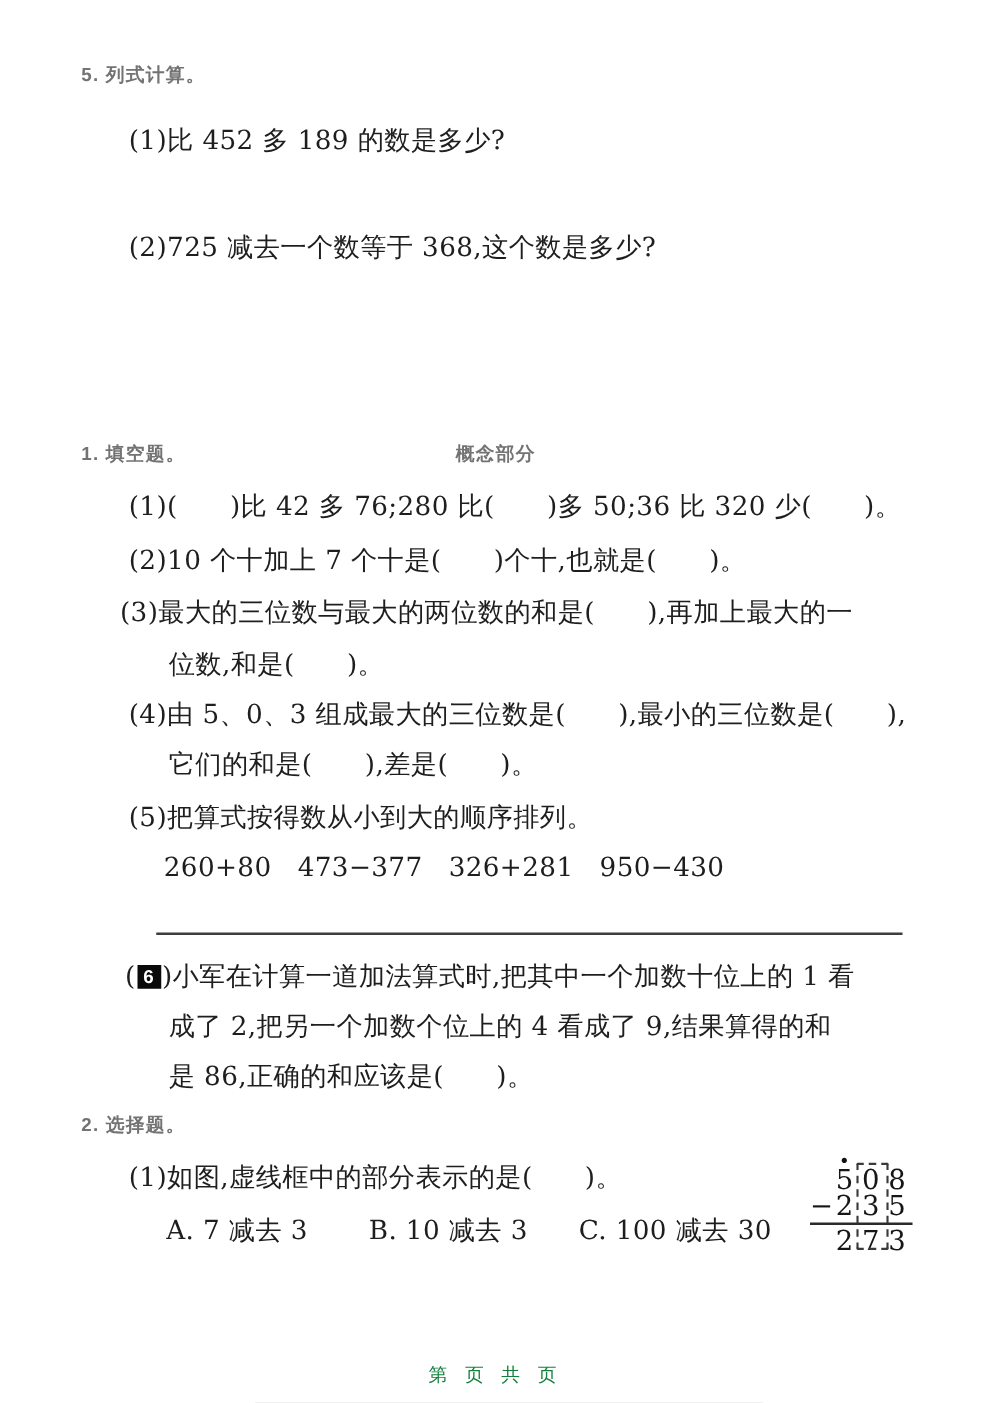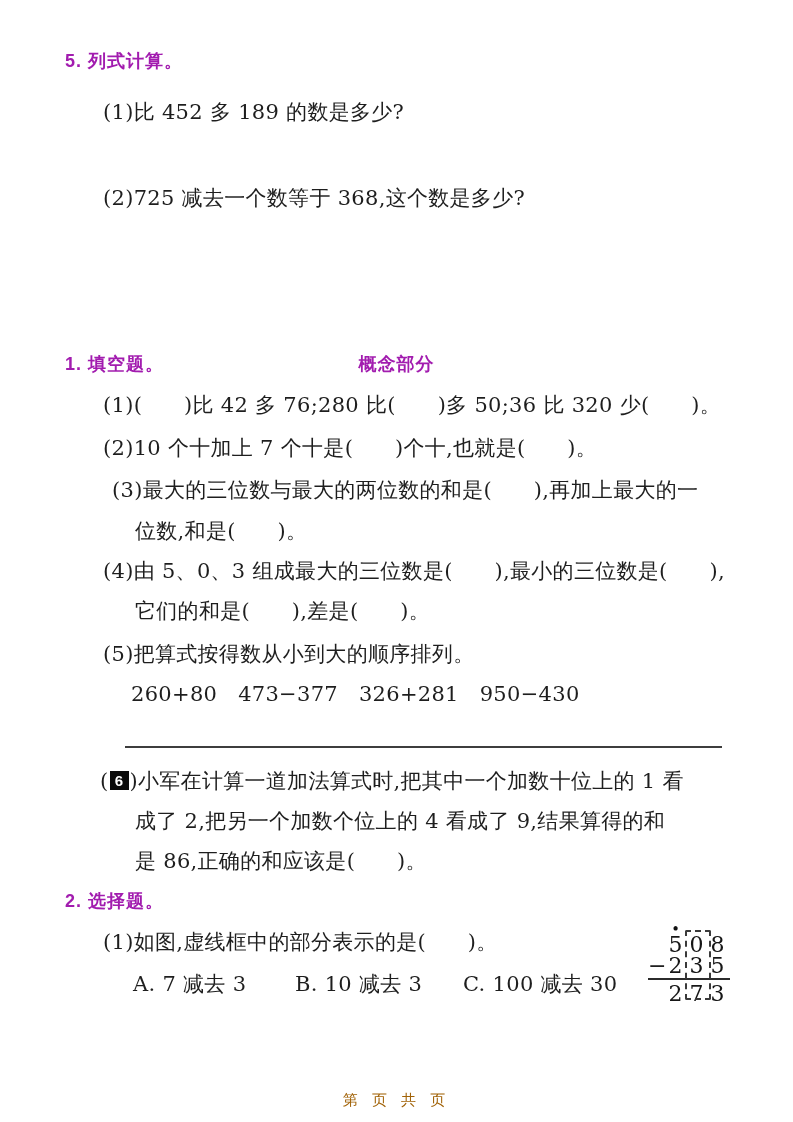--- a/index.html
+++ b/index.html
@@ -16,22 +16,22 @@
   .l {
     position: absolute;
     font-size: 21px;
     line-height: 26px;
     white-space: pre;
     letter-spacing: 0.3px;
   }
   .hd {
     font-family: "Liberation Sans", "DejaVu Sans", sans-serif;
     font-weight: 700;
-    font-size: 18px;
-    color: #a21caf;
+    font-size: 15px;
+    color: #737373;
     letter-spacing: 1px;
   }
   .center-title {
     left: 0;
     width: 100%;
     text-align: center;
   }
   .divider {
     position: absolute;
     left: 125px;
@@ -90,39 +90,39 @@
   }
   .footer {
     position: absolute;
     left: 0;
     top: 1091px;
     width: 100%;
     text-align: center;
     font-family: "Liberation Sans", "DejaVu Sans", sans-serif;
     font-size: 15px;
     letter-spacing: 5px;
-    color: #a16207;
+    color: #15803d;
     white-space: pre;
   }
 </style>
 </head>
 <body>
 
 <div class="page">
 
   <div class="l hd" style="left:65px; top:48px;">5. 列式计算。</div>
   <div class="l" style="left:103px; top:99px;">(1)比 452 多 189 的数是多少?</div>
   <div class="l" style="left:103px; top:185px;">(2)725 减去一个数等于 368,这个数是多少?</div>
 
   <div class="l hd center-title" style="top:310px;margin-top:41px;">概念部分</div>
 
   <div class="l hd" style="left:65px; top:351px;">1. 填空题。</div>
   <div class="l" style="left:103px; top:392px;">(1)(      )比 42 多 76;280 比(      )多 50;36 比 320 少(      )。</div>
   <div class="l" style="left:103px; top:435px;">(2)10 个十加上 7 个十是(      )个十,也就是(      )。</div>
-  <div class="l" style="left:112px; top:477px;">(3)最大的三位数与最大的两位数的和是(      ),再加上最大的一</div>
+  <div class="l" style="left:96px; top:477px;">(3)最大的三位数与最大的两位数的和是(      ),再加上最大的一</div>
   <div class="l" style="left:135px; top:518px;">位数,和是(      )。</div>
   <div class="l" style="left:103px; top:558px;">(4)由 5、0、3 组成最大的三位数是(      ),最小的三位数是(      ),</div>
   <div class="l" style="left:135px; top:598px;">它们的和是(      ),差是(      )。</div>
   <div class="l" style="left:103px; top:641px;">(5)把算式按得数从小到大的顺序排列。</div>
   <div class="l" style="left:131px; top:681px;">260+80   473−377   326+281   950−430</div>
 
   <div class="divider"></div>
 
   <div class="l" style="left:100px; top:768px;"><span>(</span><span class="badge6">6</span><span>)小军在计算一道加法算式时,把其中一个加数十位上的 1 看</span></div>
   <div class="l" style="left:135px; top:808px;">成了 2,把另一个加数个位上的 4 看成了 9,结果算得的和</div>

